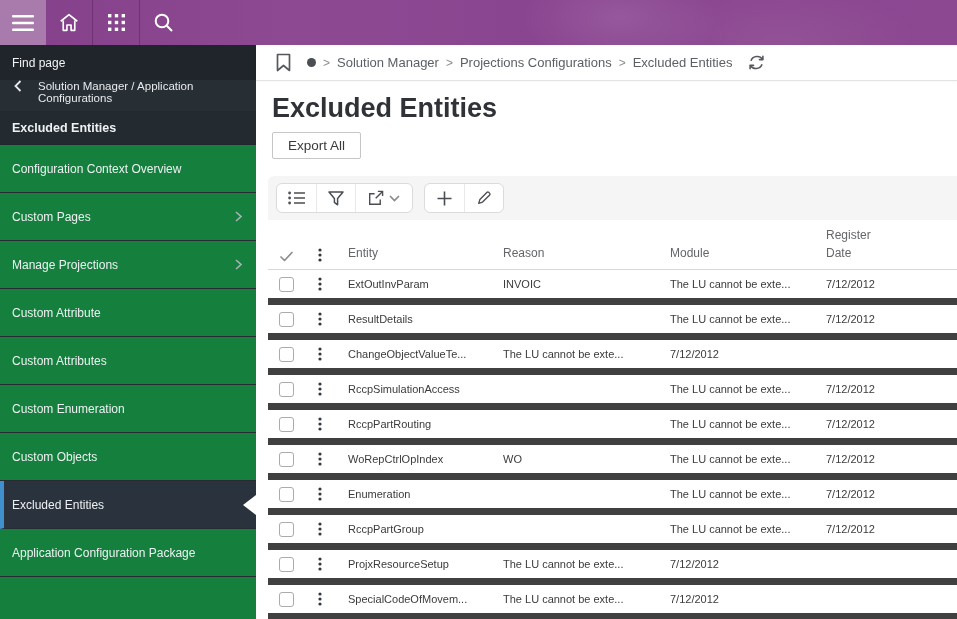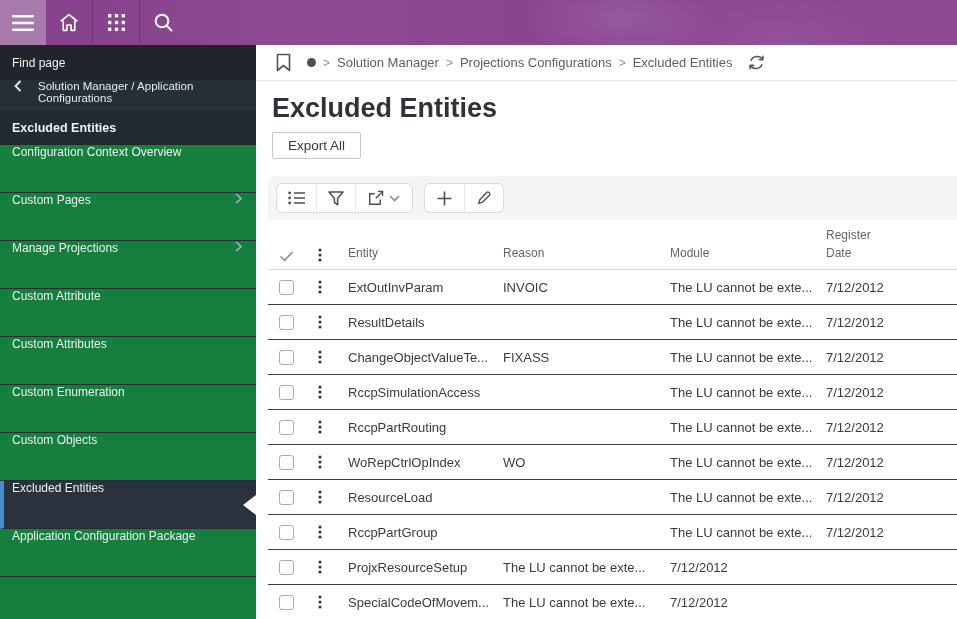--- a/index.html
+++ b/index.html
@@ -21,21 +21,21 @@
   
   .sidebar { position:absolute; left:0; top:45px; width:256px; height:574px;
     background:#15803d; color:#eef1f3; font-size:12px; }
   .sb-findpage { height:35px; background:#1f252a; display:flex; align-items:center;
     padding-left:12px; color:#f2f4f5; }
   .sb-back { height:31px; background:#272e34; display:flex; align-items:flex-start;
     padding-left:14px; font-size:11.5px; color:#e8ebee; cursor:pointer; }
   .sb-back .back-chevron { margin-right:16px; display:flex; }
   .sb-section { height:34px; background:#232a30; display:flex; align-items:center;
     padding-left:12px; font-weight:bold; font-size:12.5px; border-bottom:1px solid #20262b; }
-  .sb-item { height:48px; display:flex; align-items:flex-start; padding:0 14px 0 12px;
+  .sb-item { height:48px; display:flex; align-items:center; padding:0 14px 0 12px;
     border-bottom:1px solid #262c32; cursor:pointer; position:relative; }
   .sb-item .lbl { flex:1 1 auto; }
   .sb-item .chev { color:#aab1b7; display:flex; }
   .sb-item.selected { background:#2a333d; border-left:4px solid #4190ce; padding-left:8px; }
   .sb-caret { position:absolute; right:0; top:450px; width:0; height:0;
     border-top:10px solid transparent; border-bottom:10px solid transparent;
     border-right:13px solid #ffffff; }
 
   
   .main { position:absolute; left:256px; top:45px; width:701px; height:574px; background:#fff; }
@@ -65,21 +65,21 @@
     cursor:pointer; border-left:1px solid #e9e9e9; }
   .tbtn:first-child { border-left:none; }
   .tbtn.wide { width:57px; gap:5px; }
 
   .grid-row { display:grid; grid-template-columns:36px 32px 155px 167px 156px 1fr;
     align-items:center; }
   .thead { height:50px; align-items:end; padding-bottom:7px; border-bottom:1px solid #d8d8d8;
     color:#63666a; font-size:12px; }
   .thead .hc { padding-left:12px; line-height:1.45; }
   .hc-check, .hc-kebab { justify-self:center; padding-left:0 !important; display:flex; }
-  .trow { height:35px; border-bottom:1px solid #404040; font-size:13px; color:#3b3b3b; }
+  .trow { height:35px; border-bottom:7px solid #404040; font-size:11px; color:#3b3b3b; }
   .cell { padding-left:12px; white-space:nowrap; overflow:hidden; }
   .c-check { padding-left:0; justify-self:center; display:flex; }
   .c-kebab { padding-left:0; justify-self:center; display:flex; cursor:pointer; }
   .checkbox { width:15px; height:15px; border:1px solid #ababab; border-radius:3px;
     background:#fff; cursor:pointer; display:inline-block; }
 </style>
 </head>
 <body>
 
 <div class="topbar">
@@ -312,21 +312,20 @@
           <span class="checkbox"></span>
         </span>
       <span class="cell c-kebab">
           <svg width="4" height="14" viewBox="0 0 4 14" fill="#33383e">
             <circle cx="2" cy="2" r="1.6"></circle>
             <circle cx="2" cy="7" r="1.6"></circle>
             <circle cx="2" cy="12" r="1.6"></circle>
           </svg>
         </span>
       <span class="cell">ChangeObjectValueTe...</span>
-      <span class="cell">FIXASS</span>
       <span class="cell">The LU cannot be exte...</span>
       <span class="cell">7/12/2012</span>
     </div>
     <div class="grid-row trow">
       <span class="cell c-check">
           <span class="checkbox"></span>
         </span>
       <span class="cell c-kebab">
           <svg width="4" height="14" viewBox="0 0 4 14" fill="#33383e">
             <circle cx="2" cy="2" r="1.6"></circle>
@@ -375,21 +374,21 @@
       <span class="cell c-check">
           <span class="checkbox"></span>
         </span>
       <span class="cell c-kebab">
           <svg width="4" height="14" viewBox="0 0 4 14" fill="#33383e">
             <circle cx="2" cy="2" r="1.6"></circle>
             <circle cx="2" cy="7" r="1.6"></circle>
             <circle cx="2" cy="12" r="1.6"></circle>
           </svg>
         </span>
-      <span class="cell">ResourceLoad</span>
+      <span class="cell">Enumeration</span>
       <span class="cell"></span>
       <span class="cell">The LU cannot be exte...</span>
       <span class="cell">7/12/2012</span>
     </div>
     <div class="grid-row trow">
       <span class="cell c-check">
           <span class="checkbox"></span>
         </span>
       <span class="cell c-kebab">
           <svg width="4" height="14" viewBox="0 0 4 14" fill="#33383e">

